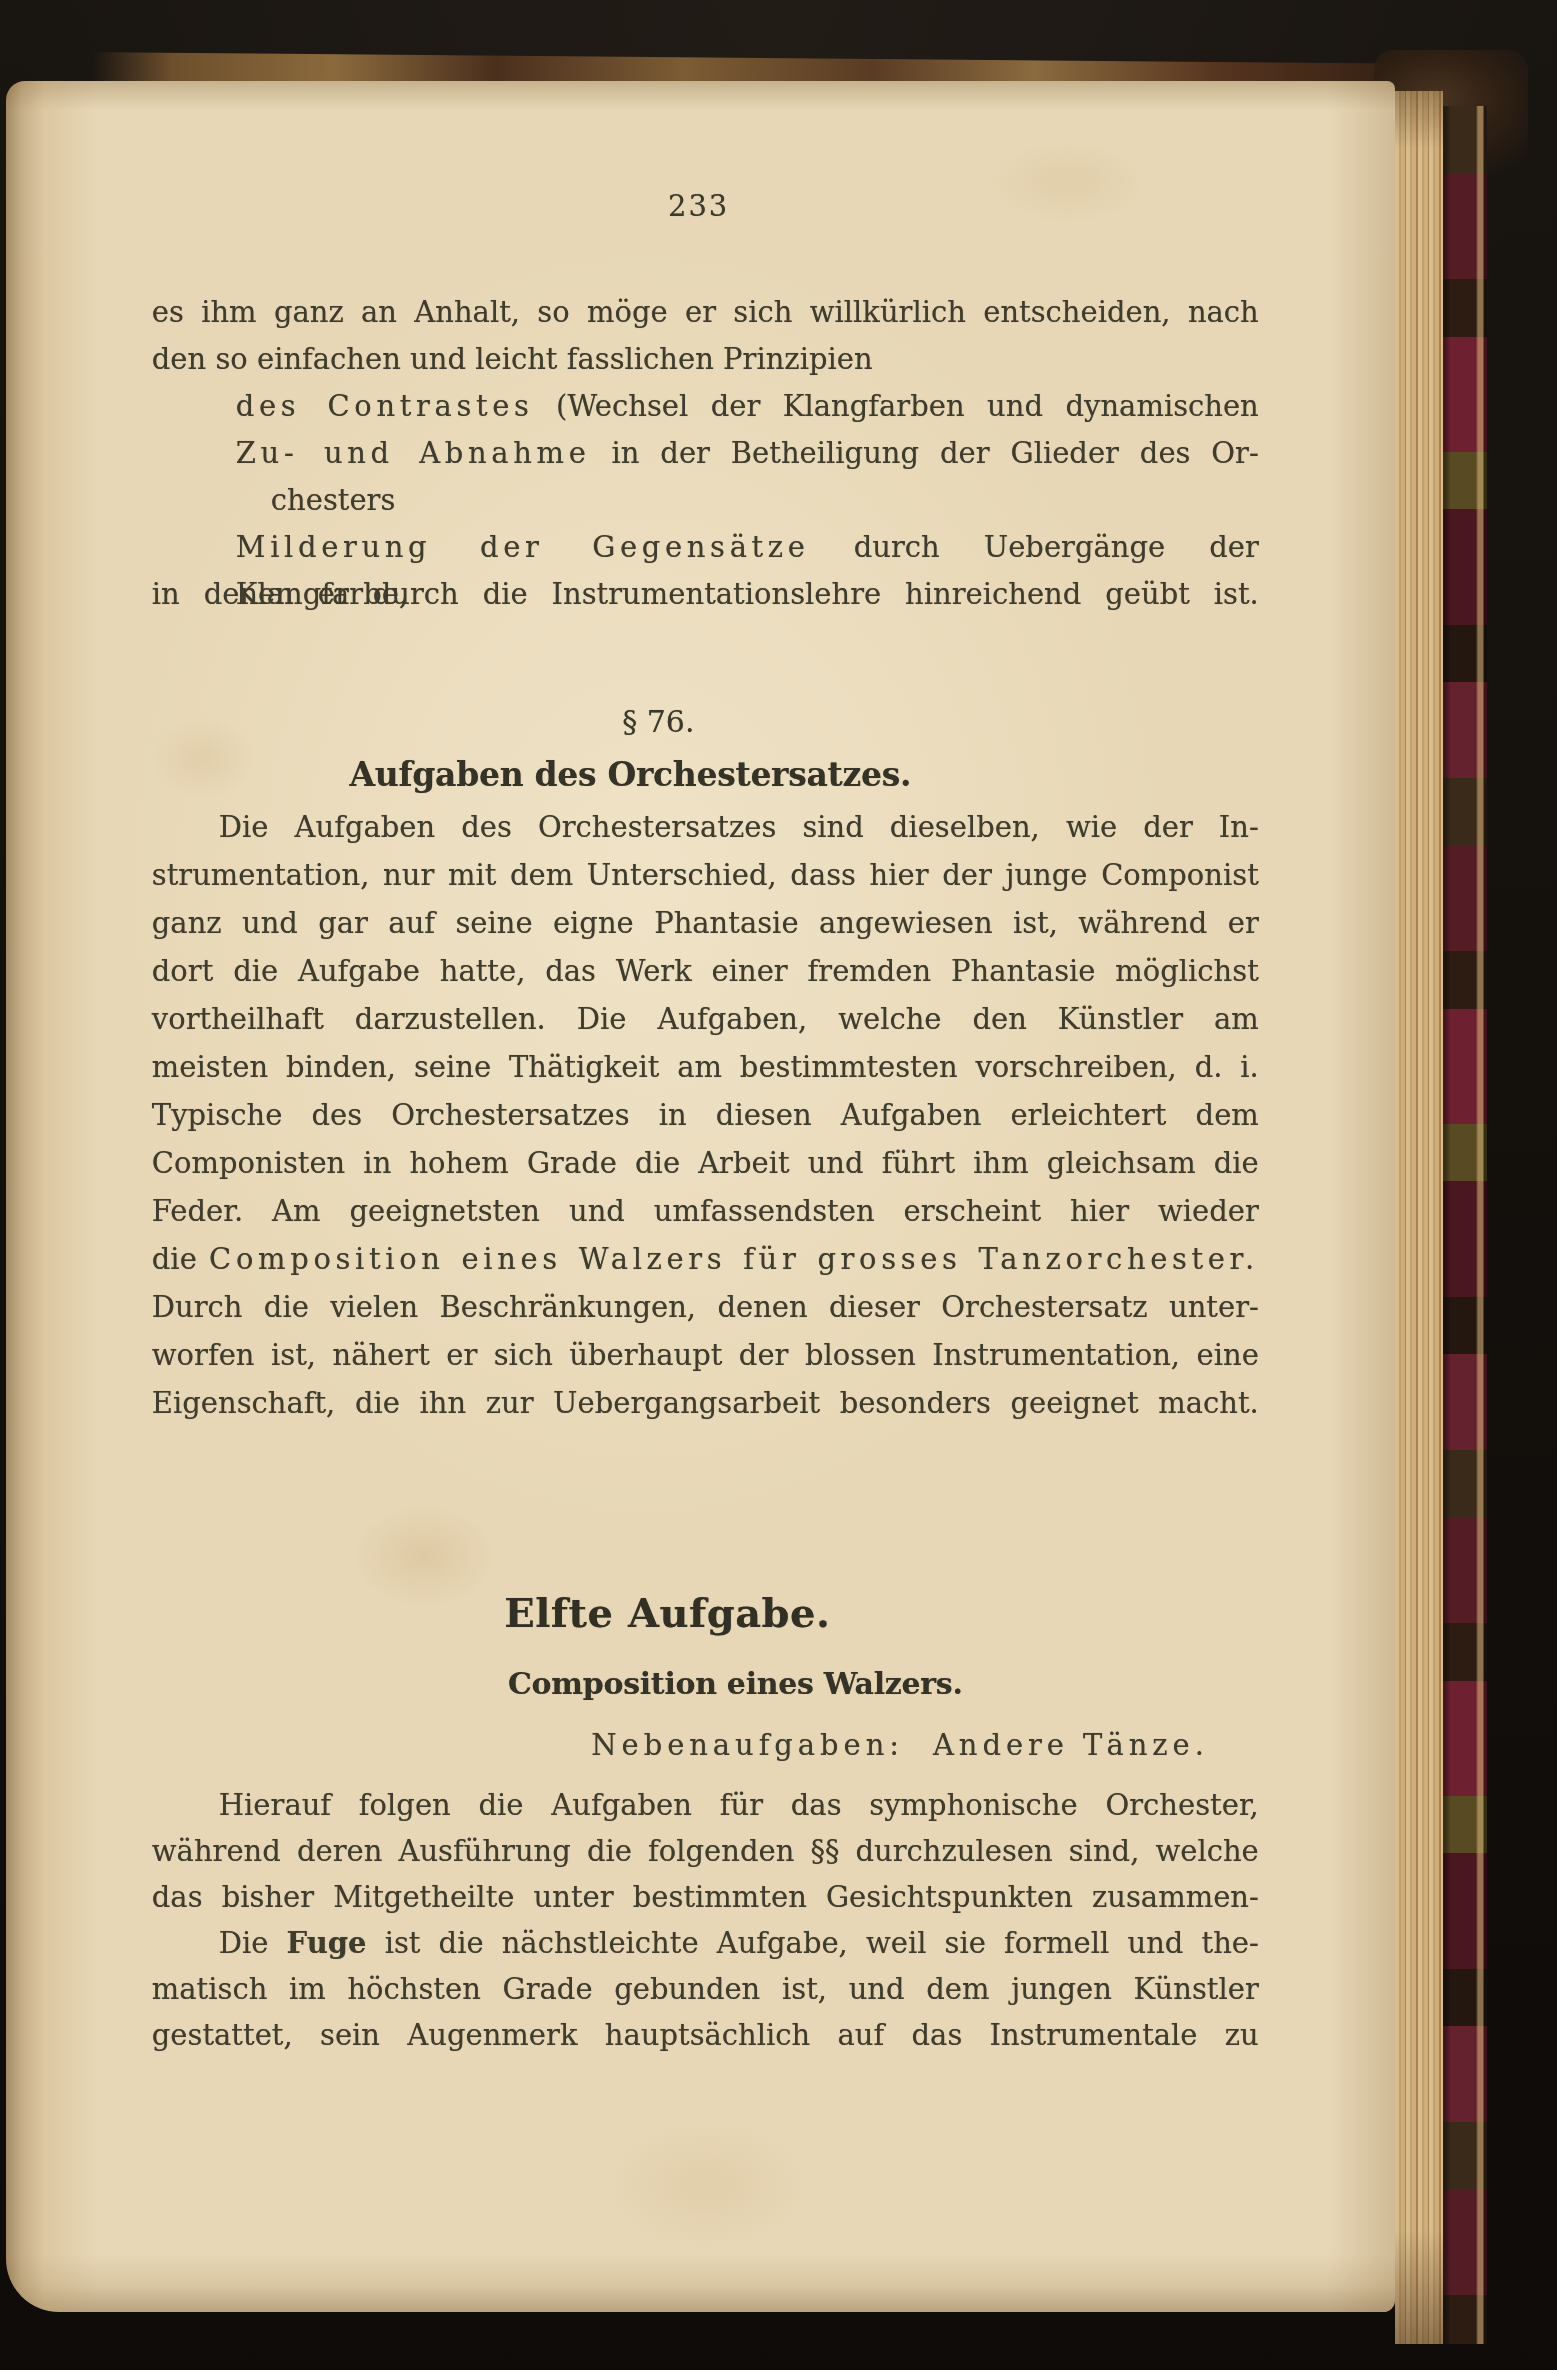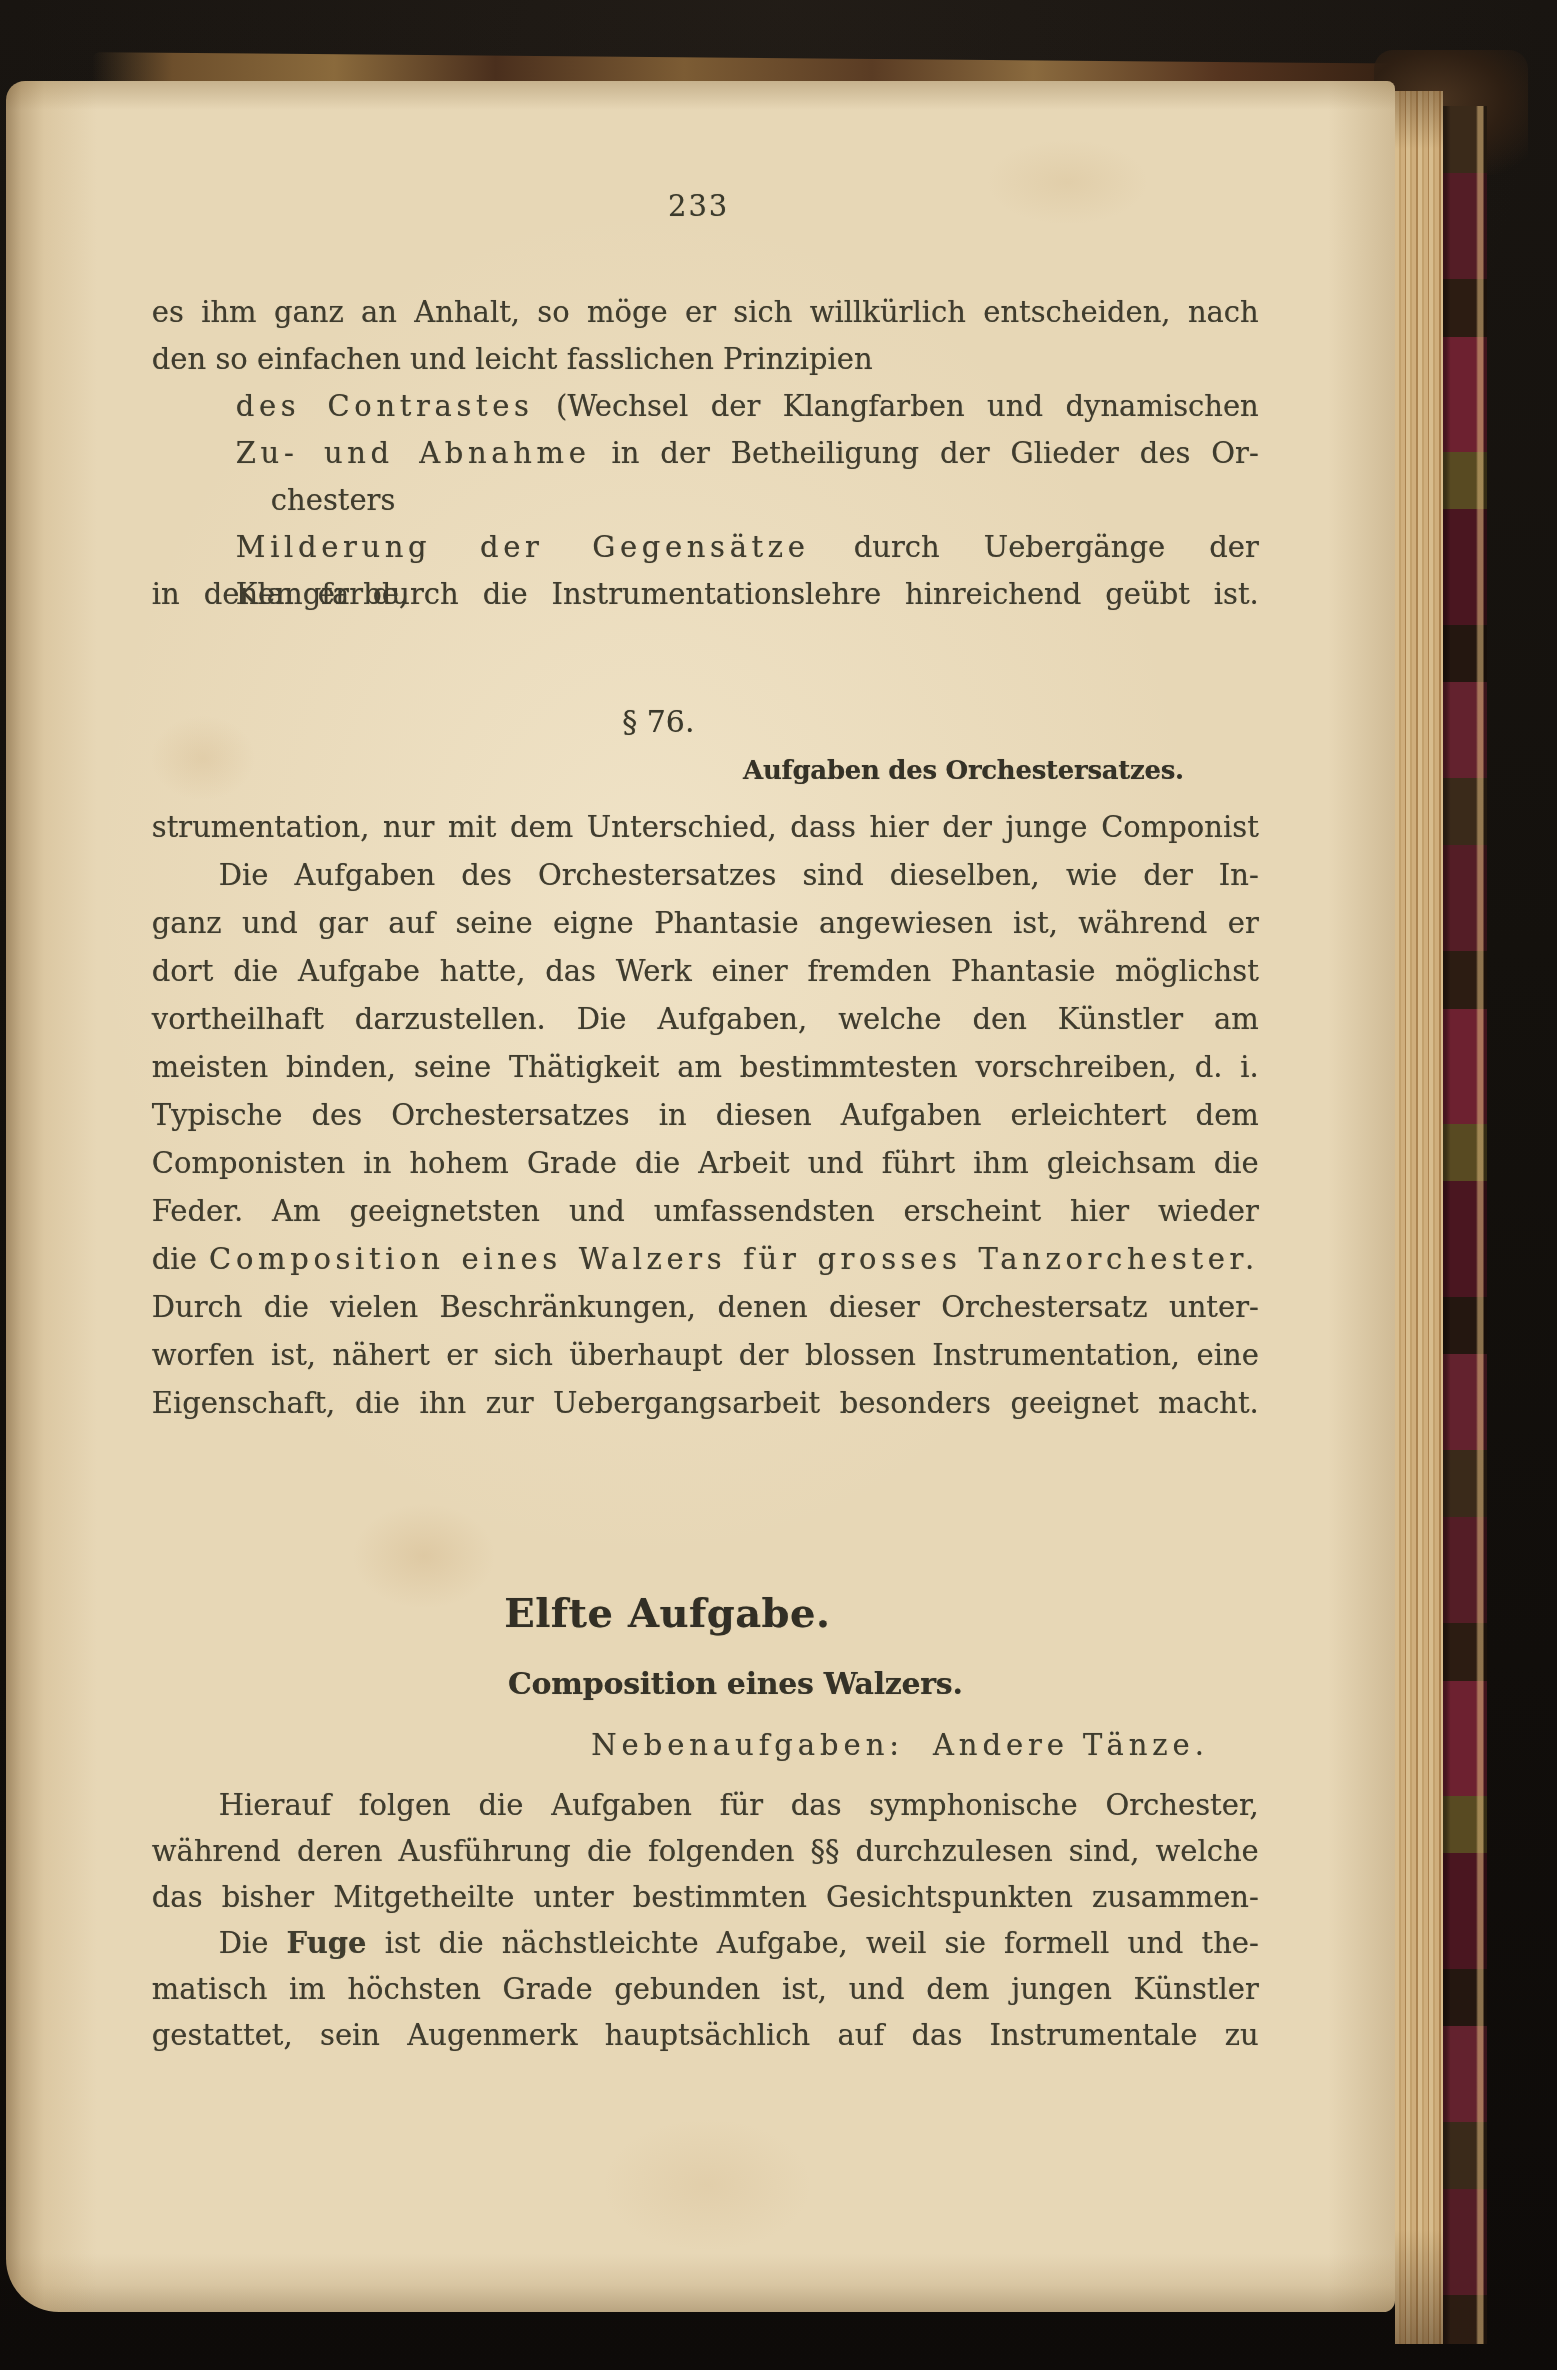--- a/index.html
+++ b/index.html
@@ -83,22 +83,22 @@
   #intro .line{height:47px;line-height:47px;}
   #para76{position:absolute;left:0;top:722px;width:1107px;}
   #para76 .line{height:48px;line-height:48px;}
   #para11{position:absolute;left:0;top:1701px;width:1107px;}
   #para11 .line{height:46px;line-height:46px;}
 
   .pagenum{position:absolute;left:0;top:108px;width:1107px;text-align:center;
     transform:translateX(-6.7px);font-size:29px;letter-spacing:1.9px;color:#3b3a2c;}
   .smark{position:absolute;left:0;top:623px;width:1107px;text-align:center;
     transform:translateX(-47px);font-size:30px;color:#3b392b;}
-  .stitle{position:absolute;left:0;top:674px;width:1107px;text-align:right;
-    transform:translateX(-75px);font-size:26px;font-weight:700;letter-spacing:-0.3px;color:#353227;}
+  .stitle{position:absolute;left:0;top:674px;width:1107px;text-align:center;
+    transform:translateX(-75px);font-size:33px;font-weight:700;letter-spacing:-0.3px;color:#353227;}
   .chapter{position:absolute;left:0;top:1508px;width:1107px;text-align:center;
     transform:translateX(-38px);font-size:40px;font-weight:700;letter-spacing:0.5px;color:#322f25;}
   .task{position:absolute;left:0;top:1585px;width:1107px;padding-left:60px;
     font-size:30px;font-weight:700;letter-spacing:-0.3px;color:#353227;box-sizing:border-box;text-align:center;}
   .subtask{position:absolute;left:0;top:1647px;width:1107px;text-align:right;
     transform:translateX(-50px);font-size:29px;color:#3f3c2e;}
   .subtask .sp{letter-spacing:.17em;}
   .subtask .lead{margin-right:29px;}
 </style>
 </head>
@@ -124,22 +124,22 @@
         <div class="line i1 j"><span class="sp">Zu- und Abnahme</span><span> in der Betheiligung der Glieder des Or-</span></div>
         <div class="line i2"><span>chesters</span></div>
         <div class="line i1 j"><span class="sp">Milderung der Gegensätze</span><span> durch Uebergänge der Klangfarbe,</span></div>
         <div class="line i0 j"><span>in denen er durch die Instrumentationslehre hinreichend geübt ist.</span></div>
       </div>
 
     <div class="smark">§ 76.</div>
     <div class="stitle">Aufgaben des Orchestersatzes.</div>
 
     <div id="para76">
+        <div class="line ip j"><span>Die Aufgaben des Orchestersatzes sind dieselben, wie der In-</span></div>
         <div class="line i0 j"><span>strumentation, nur mit dem Unterschied, dass hier der junge Componist</span></div>
-        <div class="line ip j"><span>Die Aufgaben des Orchestersatzes sind dieselben, wie der In-</span></div>
         <div class="line i0 j"><span>ganz und gar auf seine eigne Phantasie angewiesen ist, während er</span></div>
         <div class="line i0 j"><span>dort die Aufgabe hatte, das Werk einer fremden Phantasie möglichst</span></div>
         <div class="line i0 j"><span>vortheilhaft darzustellen. Die Aufgaben, welche den Künstler am</span></div>
         <div class="line i0 j"><span>meisten binden, seine Thätigkeit am bestimmtesten vorschreiben, d. i.</span></div>
         <div class="line i0 j"><span>Typische des Orchestersatzes in diesen Aufgaben erleichtert dem</span></div>
         <div class="line i0 j"><span>Componisten in hohem Grade die Arbeit und führt ihm gleichsam die</span></div>
         <div class="line i0 j"><span>Feder. Am geeignetsten und umfassendsten erscheint hier wieder</span></div>
         <div class="line i0 j"><span>die </span><span class="sp">Composition eines Walzers für grosses Tanzorchester.</span></div>
         <div class="line i0 j"><span>Durch die vielen Beschränkungen, denen dieser Orchestersatz unter-</span></div>
         <div class="line i0 j"><span>worfen ist, nähert er sich überhaupt der blossen Instrumentation, eine</span></div>

